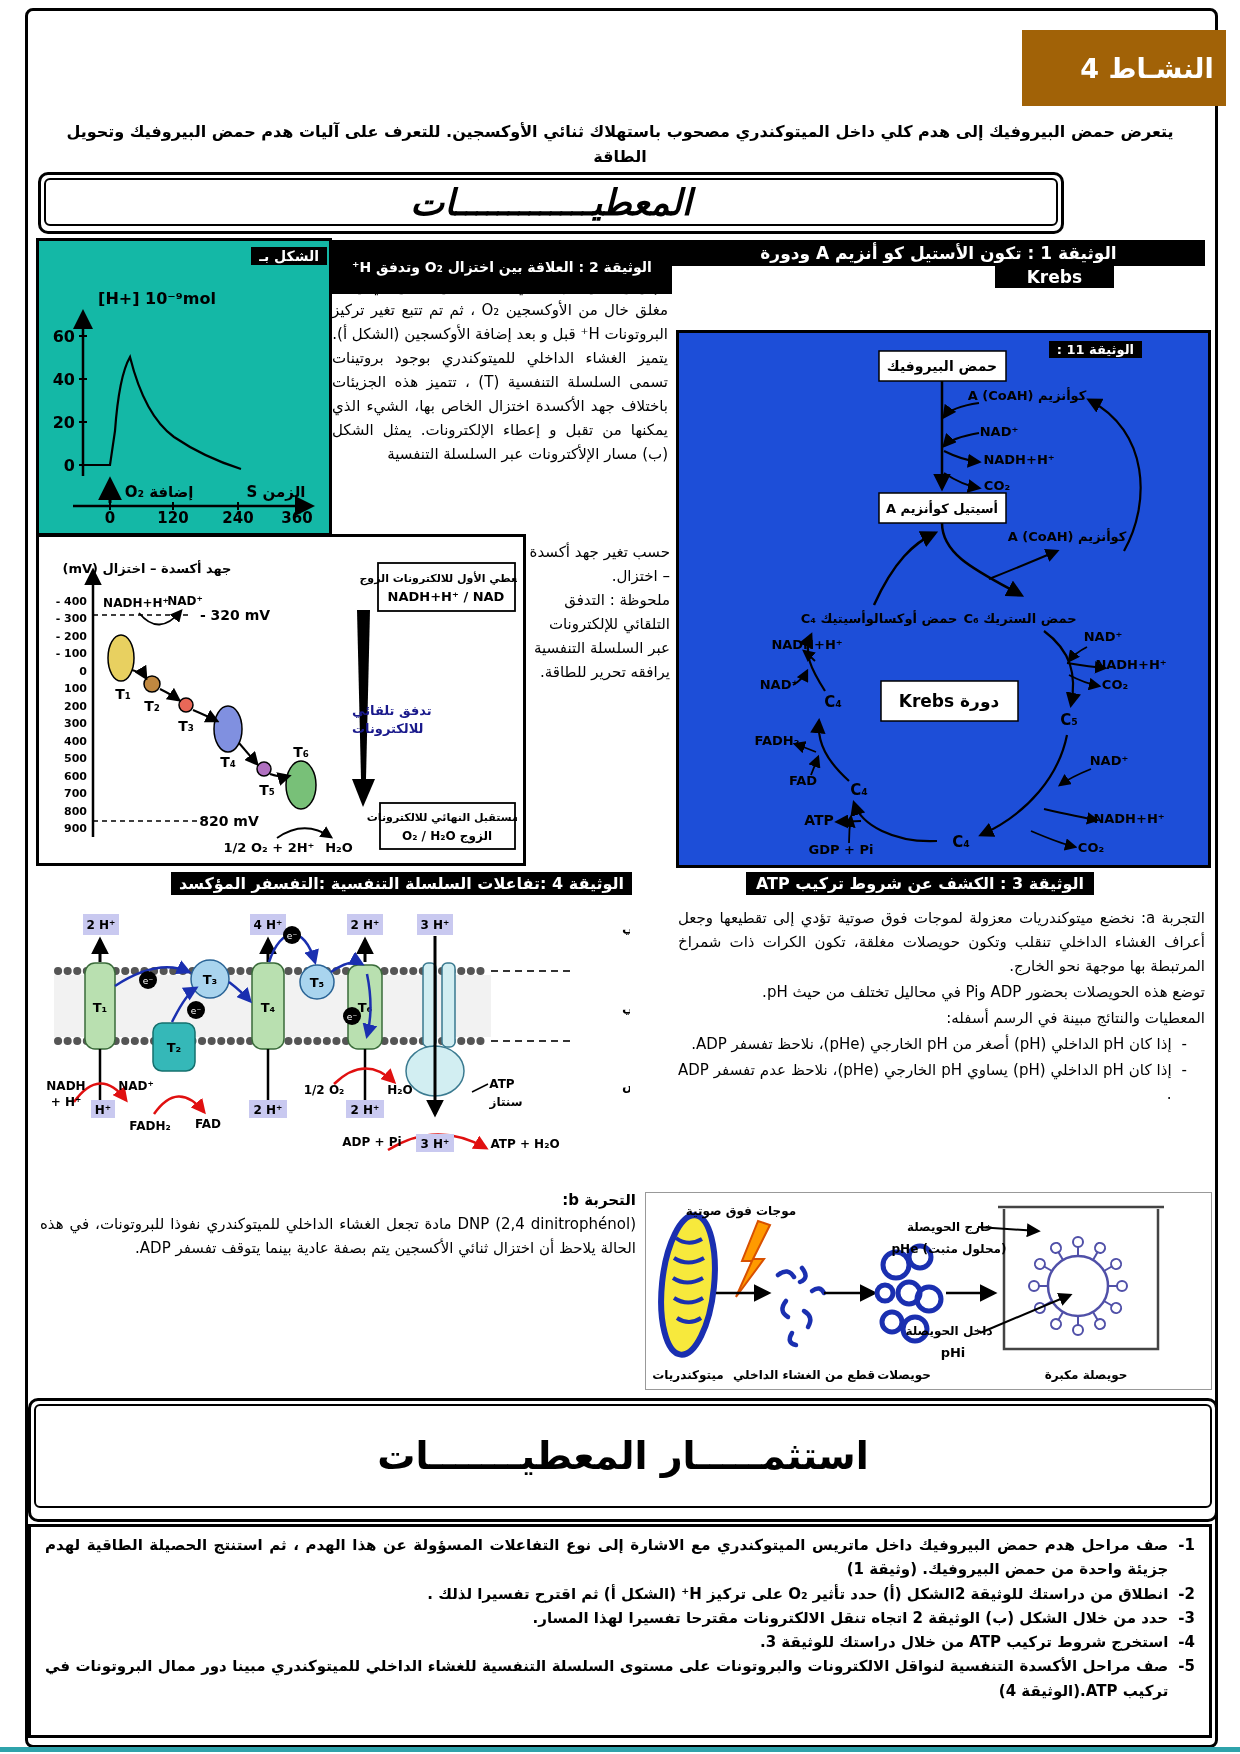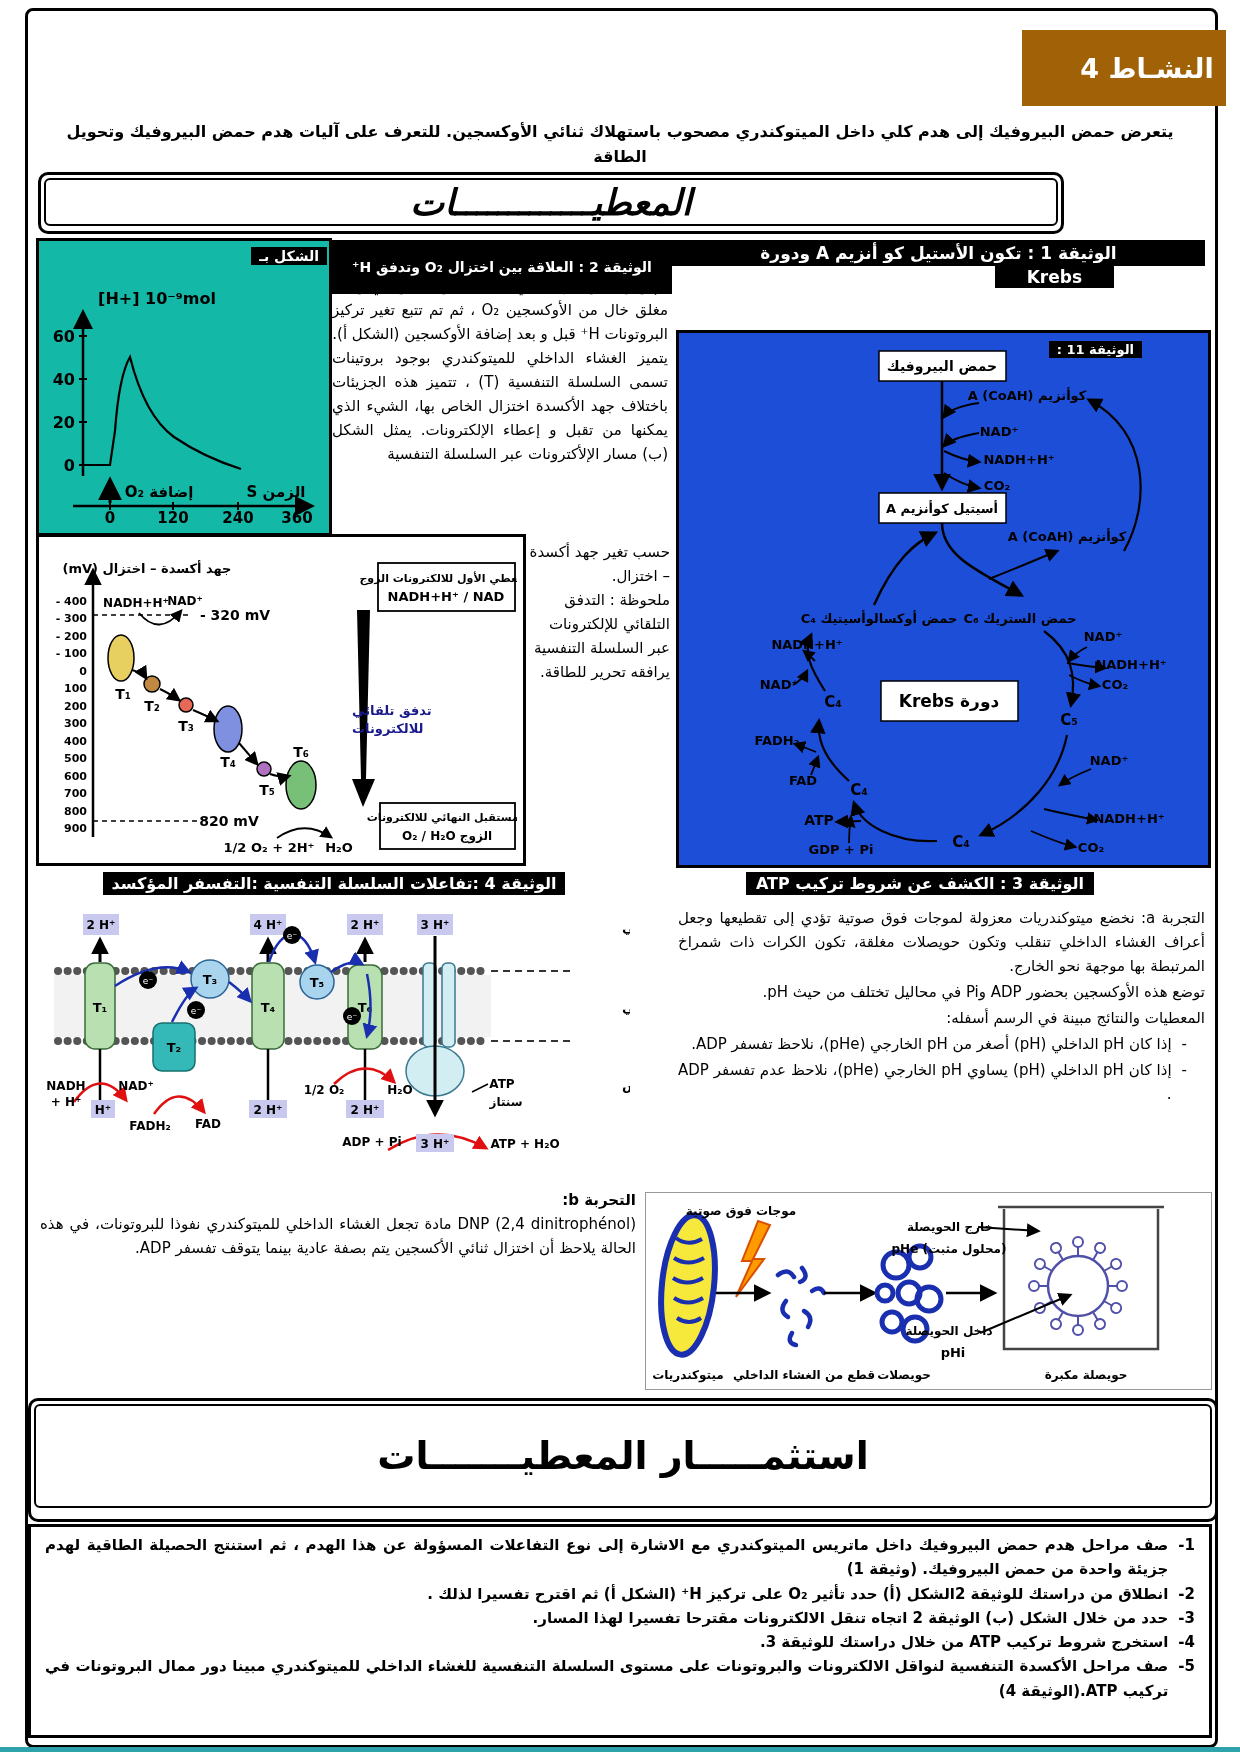--- a/index.html
+++ b/index.html
@@ -31,21 +31,21 @@
   #doc1Title .l1{display:block;font-size:17px;padding:3px 4px;}
   #doc1Title .l2{display:inline-block;font-size:17px;padding:1px 32px;float:right;margin-right:91px;}
   #doc1Box{left:676px;top:330px;width:529px;height:532px;border:3px solid #000;background:#1d4ed8;}
   #doc1InnerLabel{right:66px;top:8px;font-size:13px;padding:1px 8px;}
   #doc3Title{left:672px;top:872px;width:533px;text-align:right;}
   #doc3Title .strip{display:inline-block;font-size:16px;padding:2px 10px;margin-right:111px;}
   #doc3Text{left:678px;top:906px;width:527px;}
   #doc3Text p{margin:0 0 2px 0;}
   #doc3Text .bullet{display:flex;gap:10px;margin:2px 18px 2px 0;}
   #doc3Fig{left:645px;top:1192px;width:565px;height:196px;border:1px solid #999;background:#fff;}
-  #doc4Title{left:36px;top:872px;width:596px;text-align:center;}
+  #doc4Title{left:36px;top:872px;width:596px;text-align:right;}
   #doc4Title .strip{display:inline-block;font-size:16px;padding:2px 8px;}
   #doc4Svg{left:36px;top:908px;}
   #expB{left:40px;top:1188px;width:596px;}
   #exploitHeader{left:28px;top:1398px;width:1184px;height:118px;}
   #exploitHeader .bigHeaderInner{height:100px;font-size:38px;}
   #questionsBox{left:28px;top:1524px;width:1184px;height:214px;border:3px solid #000;padding:6px 14px;box-sizing:border-box;}
   .q{display:flex;gap:10px;font-weight:bold;font-size:15px;line-height:1.62;}
   .q .qn{white-space:nowrap;}
   .q .qt{text-align:justify;}
   #footerLine{left:0;top:1747px;width:1240px;height:5px;background:#2fa3ab;}
@@ -259,21 +259,21 @@
       <text x="128" y="316" font-size="13" font-weight="bold" text-anchor="middle">NADH+H⁺</text>
       <path d="M136,328 Q130,322 125,318" fill="none" stroke="#000" stroke-width="1.8" marker-end="url(#ka)"></path>
     </svg>
   </div>
 
   <div class="abs rtl" id="doc3Title">
     <span class="strip">الوثيقة 3 : الكشف عن شروط تركيب ATP</span>
   </div>
   <div class="abs rtl bodyTxt" id="doc3Text">
     <p>التجربة a: نخضع ميتوكندريات معزولة لموجات فوق صوتية تؤدي إلى تقطيعها وجعل أعراف الغشاء الداخلي تنقلب وتكون حويصلات مغلقة، تكون الكرات ذات شمراخ المرتبطة بها موجهة نحو الخارج.</p>
-    <p>توضع هذه الأوكسجين بحضور ADP وPi في محاليل تختلف من حيث pH.</p>
+    <p>توضع هذه الحويصلات بحضور ADP وPi في محاليل تختلف من حيث pH.</p>
     <p>المعطيات والنتائج مبينة في الرسم أسفله:</p>
     <div class="bullet">
       <span>-</span>
       <span>إذا كان pH الداخلي (pH) أصغر من pH الخارجي (pHe)، نلاحظ تفسفر ADP.</span>
     </div>
     <div class="bullet">
       <span>-</span>
       <span>إذا كان pH الداخلي (pH) يساوي pH الخارجي (pHe)، نلاحظ عدم تفسفر ADP .</span>
     </div>
   </div>

